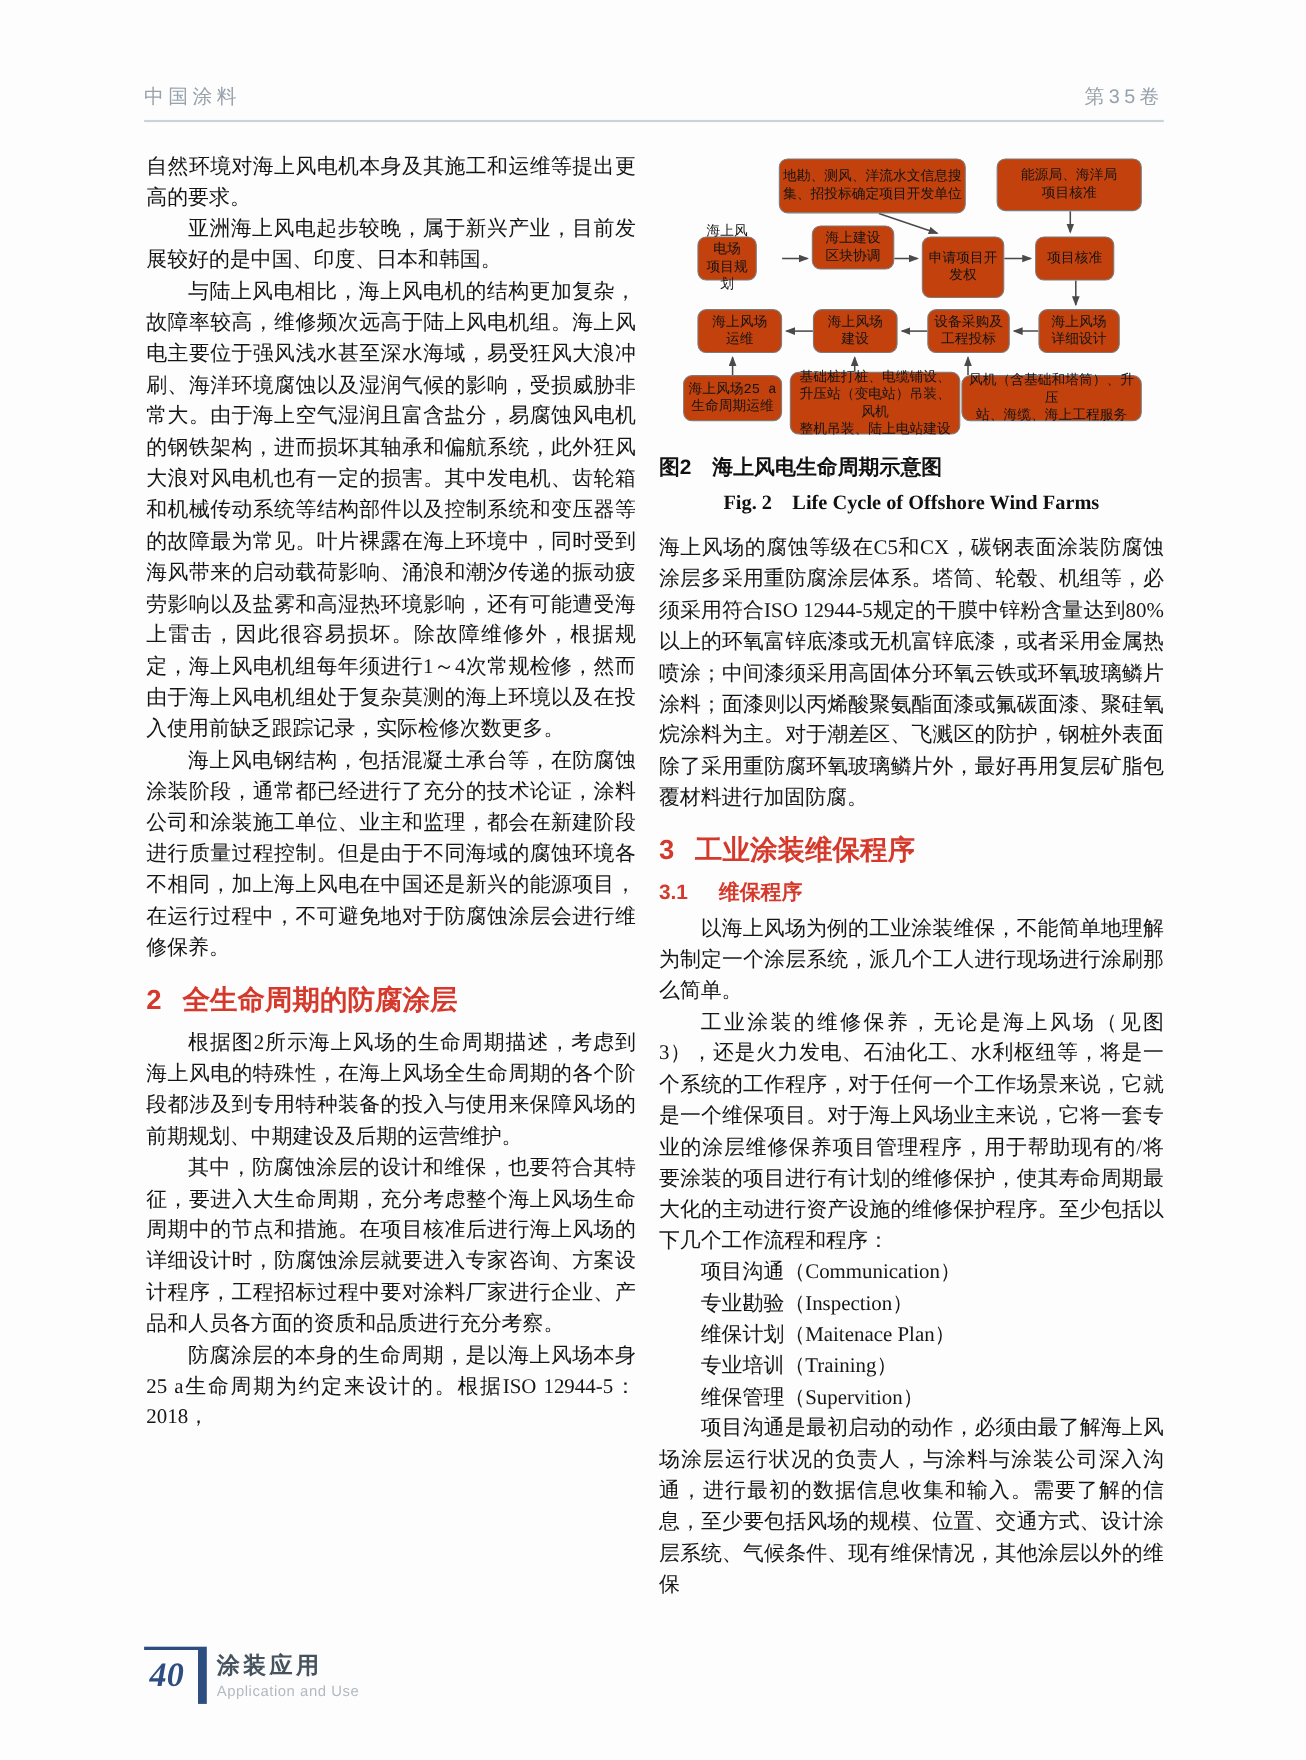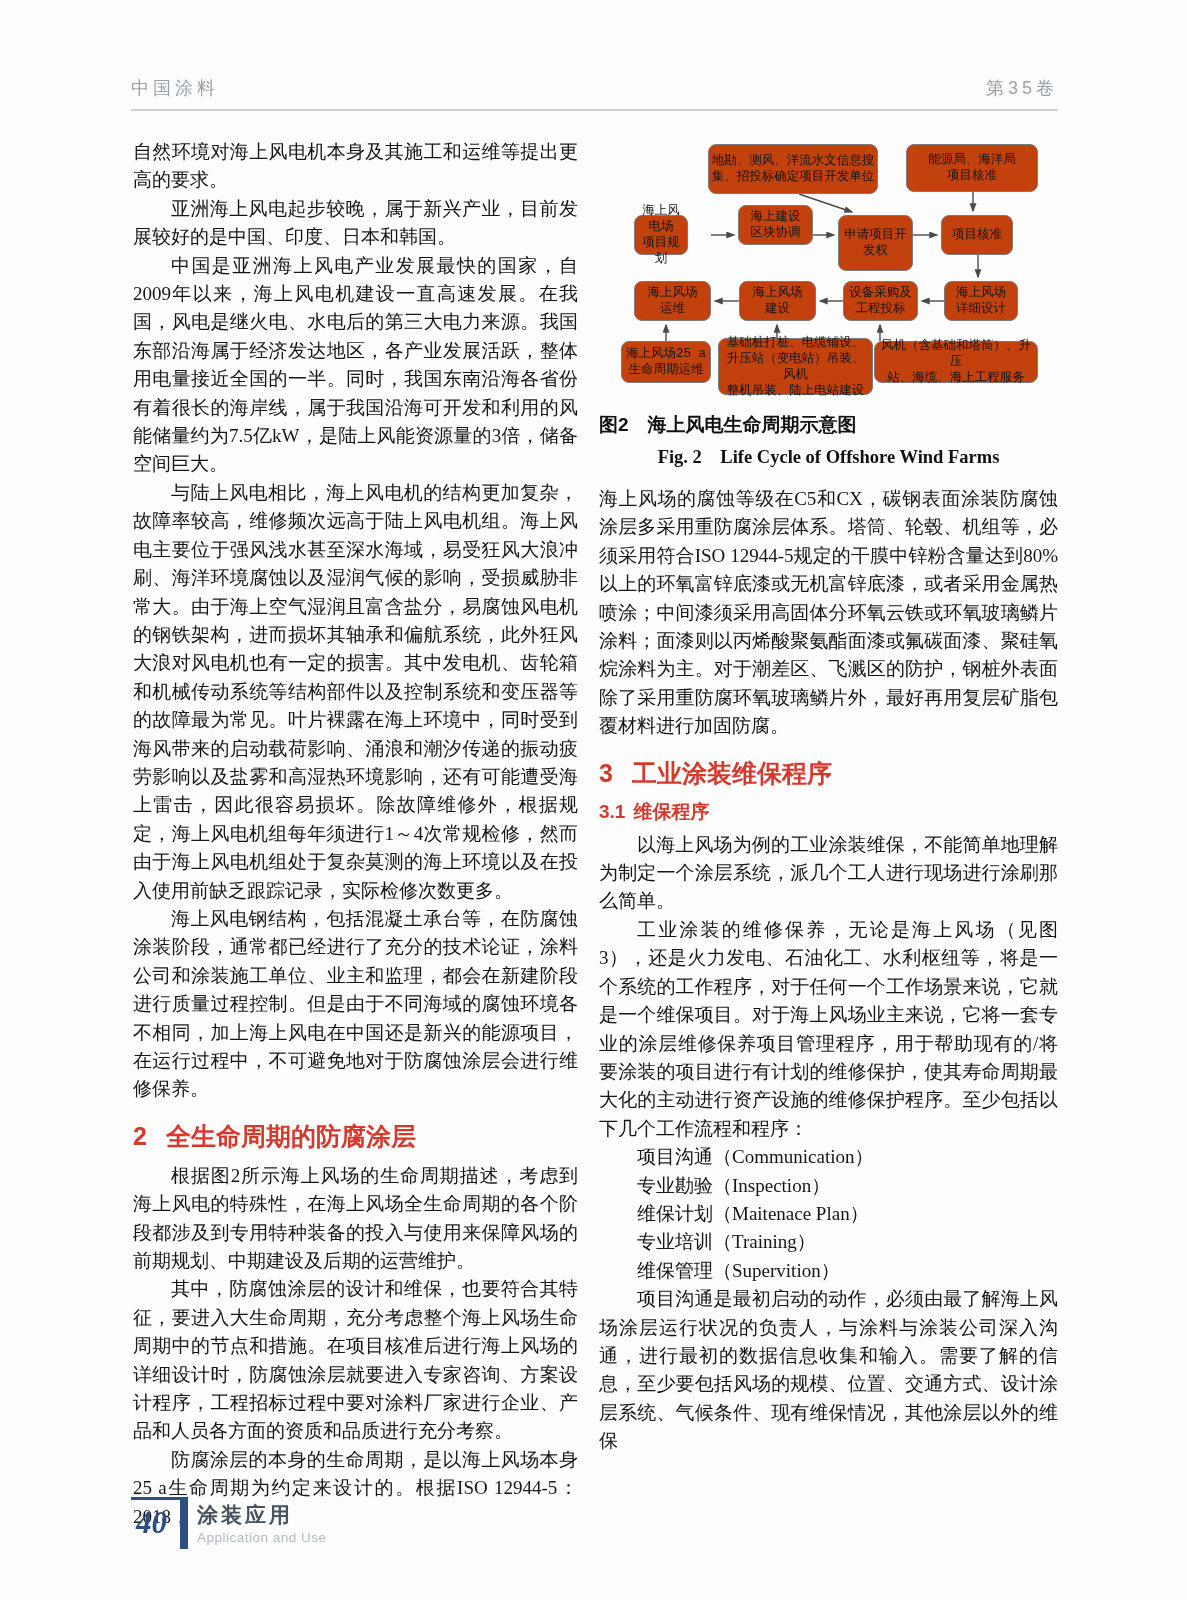--- a/index.html
+++ b/index.html
@@ -29,21 +29,21 @@
   }
   p.cont { text-indent:0; }
 
   .sec-h2 {
     display:flex; gap:19px; align-items:baseline;
     margin:17px 0 11px; color:#d5392c;
     font-family:"Liberation Sans","DejaVu Sans",sans-serif;
     font-weight:bold; font-size:25px; line-height:30px;
   }
   .sec-h3 {
-    display:flex; gap:8px; align-items:baseline;
+    display:flex; gap:28px; align-items:baseline;
     margin:12px 0 7px; color:#d5392c;
     font-family:"Liberation Sans","DejaVu Sans",sans-serif;
     font-weight:bold; font-size:19px; line-height:24px;
   }
   .plist p { text-align:left; }
 
   
   .fig-chart {
     position:relative; width:459px; height:262px;
     font-family:"Liberation Sans","DejaVu Sans",sans-serif;
@@ -94,21 +94,20 @@
   <div class="running-header">
     <span>中国涂料</span>
     <span>第35卷</span>
   </div>
 
   <div class="content">
 
     <div class="col-left">
       <p class="cont">自然环境对海上风电机本身及其施工和运维等提出更高的要求。</p>
       <p>亚洲海上风电起步较晚，属于新兴产业，目前发展较好的是中国、印度、日本和韩国。</p>
-      <p>中国是亚洲海上风电产业发展最快的国家，自2009年以来，海上风电机建设一直高速发展。在我国，风电是继火电、水电后的第三大电力来源。我国东部沿海属于经济发达地区，各产业发展活跃，整体用电量接近全国的一半。同时，我国东南沿海各省份有着很长的海岸线，属于我国沿海可开发和利用的风能储量约为7.5亿kW，是陆上风能资源量的3倍，储备空间巨大。</p>
       <p>与陆上风电相比，海上风电机的结构更加复杂，故障率较高，维修频次远高于陆上风电机组。海上风电主要位于强风浅水甚至深水海域，易受狂风大浪冲刷、海洋环境腐蚀以及湿润气候的影响，受损威胁非常大。由于海上空气湿润且富含盐分，易腐蚀风电机的钢铁架构，进而损坏其轴承和偏航系统，此外狂风大浪对风电机也有一定的损害。其中发电机、齿轮箱和机械传动系统等结构部件以及控制系统和变压器等的故障最为常见。叶片裸露在海上环境中，同时受到海风带来的启动载荷影响、涌浪和潮汐传递的振动疲劳影响以及盐雾和高湿热环境影响，还有可能遭受海上雷击，因此很容易损坏。除故障维修外，根据规定，海上风电机组每年须进行1～4次常规检修，然而由于海上风电机组处于复杂莫测的海上环境以及在投入使用前缺乏跟踪记录，实际检修次数更多。</p>
       <p>海上风电钢结构，包括混凝土承台等，在防腐蚀涂装阶段，通常都已经进行了充分的技术论证，涂料公司和涂装施工单位、业主和监理，都会在新建阶段进行质量过程控制。但是由于不同海域的腐蚀环境各不相同，加上海上风电在中国还是新兴的能源项目，在运行过程中，不可避免地对于防腐蚀涂层会进行维修保养。</p>
 
       <div class="sec-h2">
         <span>2</span>
         <span>全生命周期的防腐涂层</span>
       </div>
 
       <p>根据图2所示海上风场的生命周期描述，考虑到海上风电的特殊性，在海上风场全生命周期的各个阶段都涉及到专用特种装备的投入与使用来保障风场的前期规划、中期建设及后期的运营维护。</p>
       <p>其中，防腐蚀涂层的设计和维保，也要符合其特征，要进入大生命周期，充分考虑整个海上风场生命周期中的节点和措施。在项目核准后进行海上风场的详细设计时，防腐蚀涂层就要进入专家咨询、方案设计程序，工程招标过程中要对涂料厂家进行企业、产品和人员各方面的资质和品质进行充分考察。</p>

